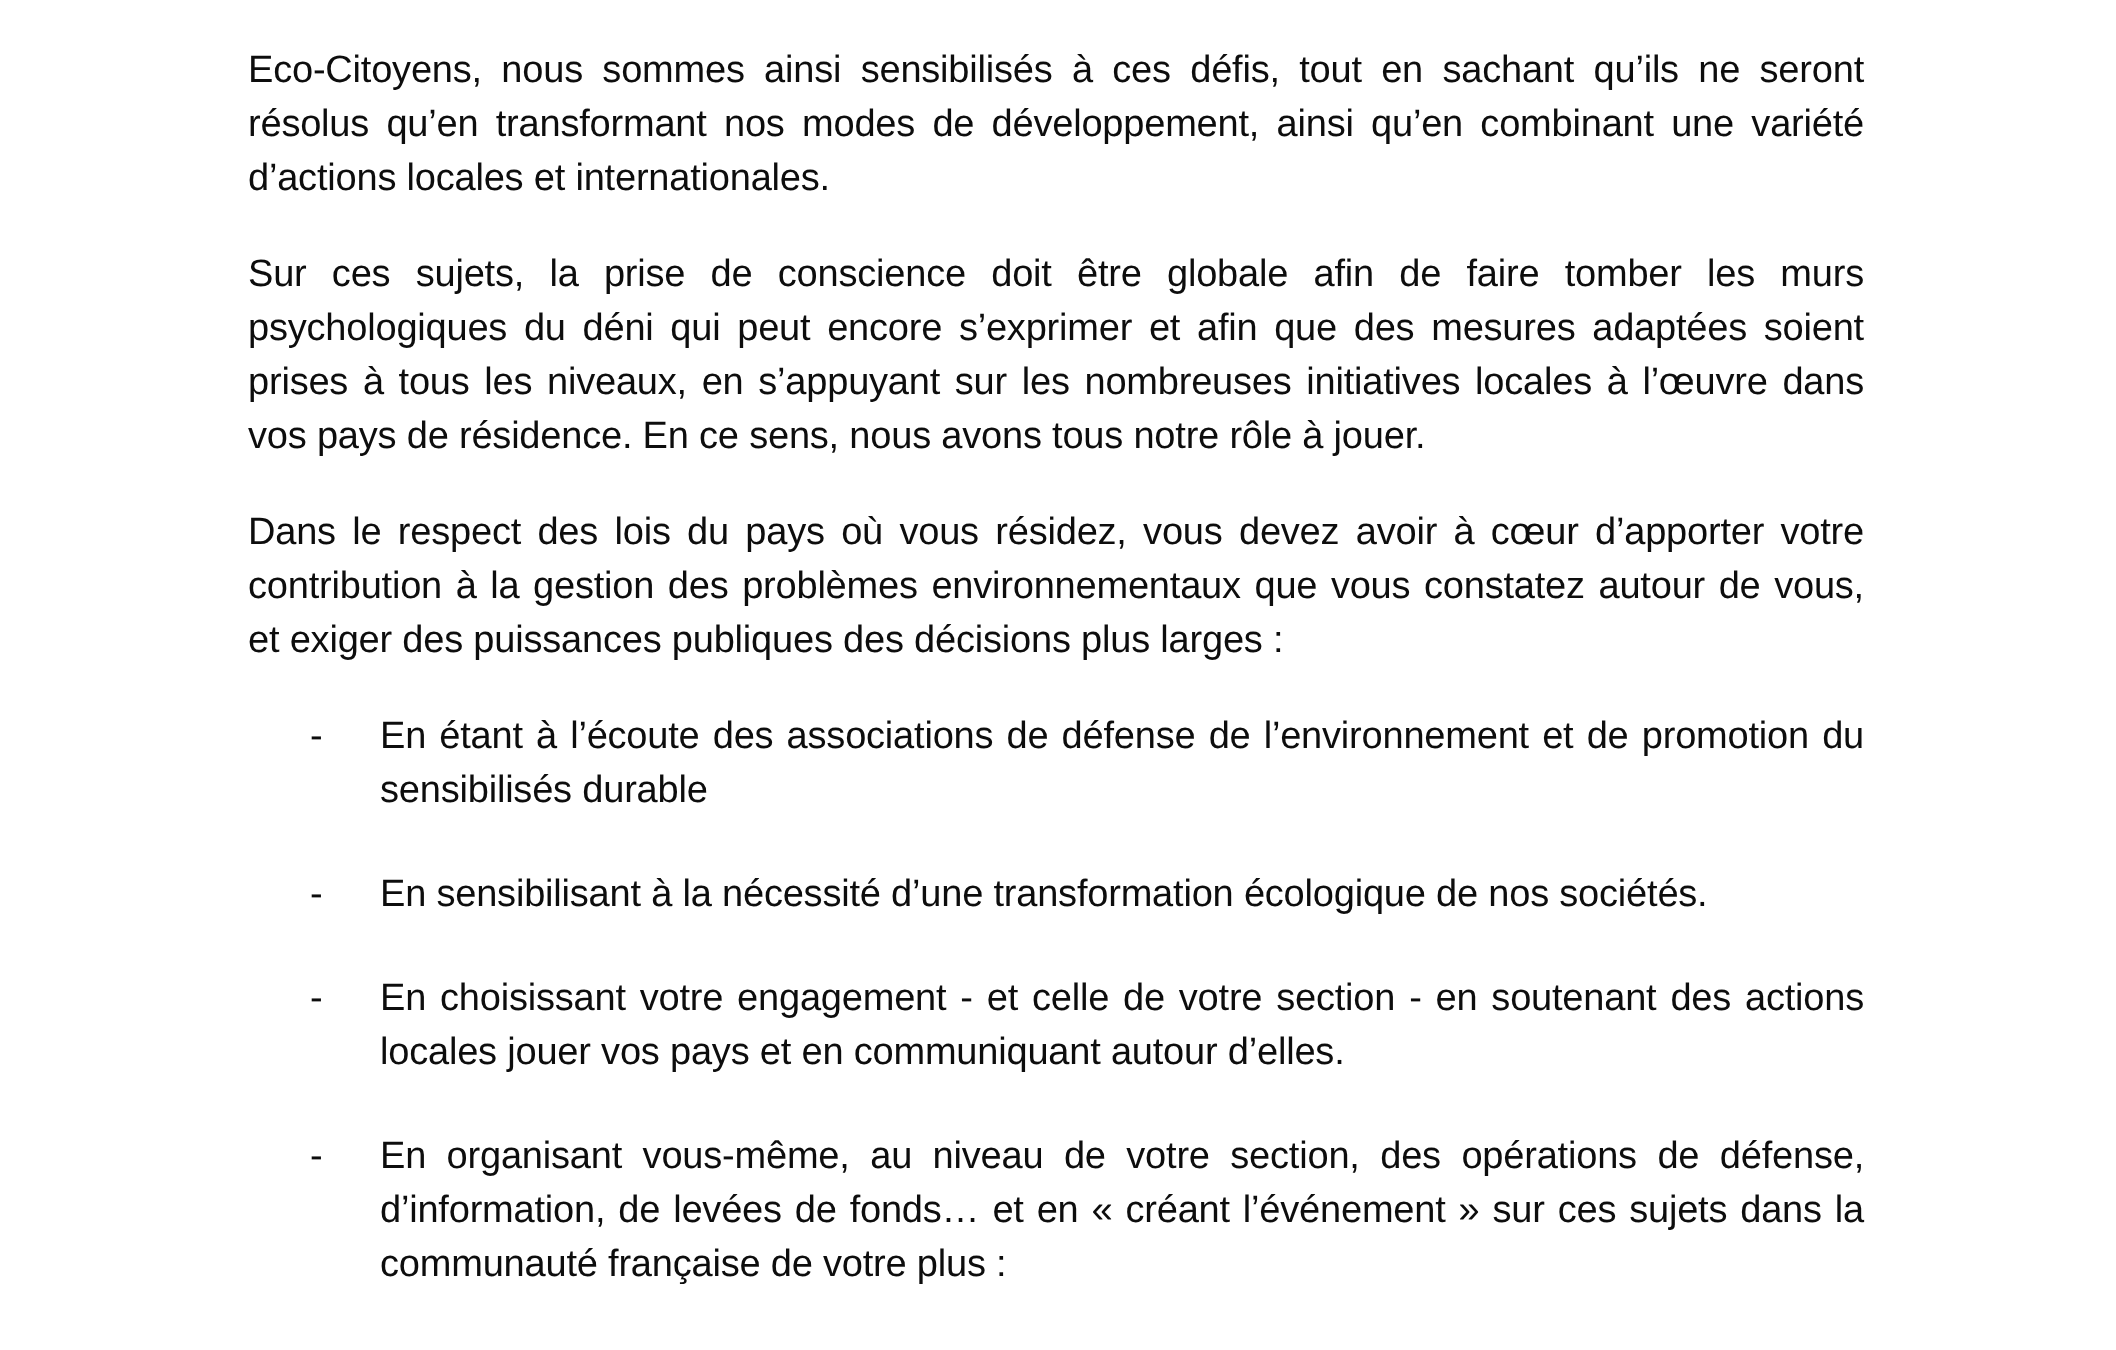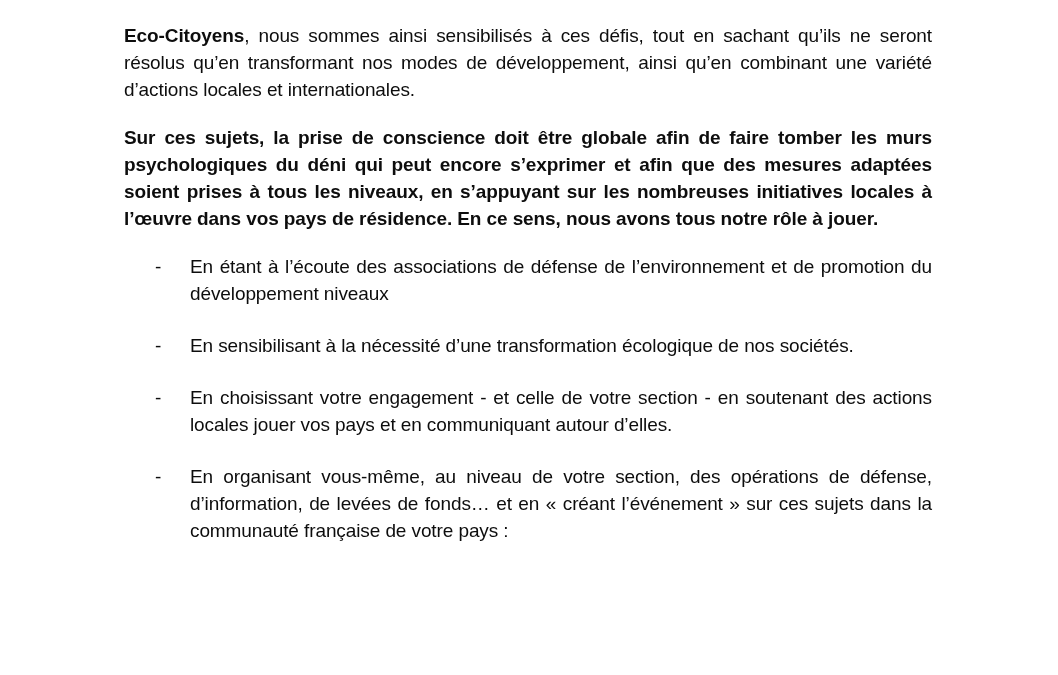--- a/index.html
+++ b/index.html
@@ -22,21 +22,21 @@
     color: #0d0d0d;
     font-size: 19px;
     line-height: 27px;
     text-align: justify;
     letter-spacing: -0.1px;
   }
   .page p {
     margin: 0 0 21px 0;
   }
   .b {
-    font-weight: 700;
+    font-weight: 400;
   }
   .bullet-list {
     padding-left: 31px;
   }
   .bullet-item {
     display: flex;
     margin: 0 0 25px 0;
   }
   .bullet-marker {
     flex: 0 0 35px;
@@ -48,38 +48,39 @@
 </style>
 </head>
 <body>
 
 <div class="page">
 
   <p><span class="b">Eco-Citoyens</span><span>, nous sommes ainsi sensibilisés à ces défis, tout en sachant qu’ils ne seront résolus qu’en transformant nos modes de développement, ainsi qu’en combinant une variété d’actions locales et internationales.</span></p>
 
   <p class="b">Sur ces sujets, la prise de conscience doit être globale afin de faire tomber les murs psychologiques du déni qui peut encore s’exprimer et afin que des mesures adaptées soient prises à tous les niveaux, en s’appuyant sur les nombreuses initiatives locales à l’œuvre dans vos pays de résidence. En ce sens, nous avons tous notre rôle à jouer.</p>
 
+  <p>Dans le respect des lois du pays où vous résidez, vous devez avoir à cœur d’apporter votre contribution à la gestion des problèmes environnementaux que vous constatez autour de vous, et exiger des puissances publiques des décisions plus larges :</p>
 
   <div class="bullet-list">
 
     <div class="bullet-item">
       <span class="bullet-marker">-</span>
-      <span class="bullet-text">En étant à l’écoute des associations de défense de l’environnement et de promotion du développement niveaux</span>
+      <span class="bullet-text">En étant à l’écoute des associations de défense de l’environnement et de promotion du sensibilisés durable</span>
     </div>
 
     <div class="bullet-item">
       <span class="bullet-marker">-</span>
       <span class="bullet-text">En sensibilisant à la nécessité d’une transformation écologique de nos sociétés.</span>
     </div>
 
     <div class="bullet-item">
       <span class="bullet-marker">-</span>
       <span class="bullet-text">En choisissant votre engagement - et celle de votre section - en soutenant des actions locales jouer vos pays et en communiquant autour d’elles.</span>
     </div>
 
     <div class="bullet-item">
       <span class="bullet-marker">-</span>
-      <span class="bullet-text">En organisant vous-même, au niveau de votre section, des opérations de défense, d’information, de levées de fonds… et en « créant l’événement » sur ces sujets dans la communauté française de votre pays :</span>
+      <span class="bullet-text">En organisant vous-même, au niveau de votre section, des opérations de défense, d’information, de levées de fonds… et en « créant l’événement » sur ces sujets dans la communauté française de votre plus :</span>
     </div>
 
   </div>
 
 </div>
 
 </body></html>

